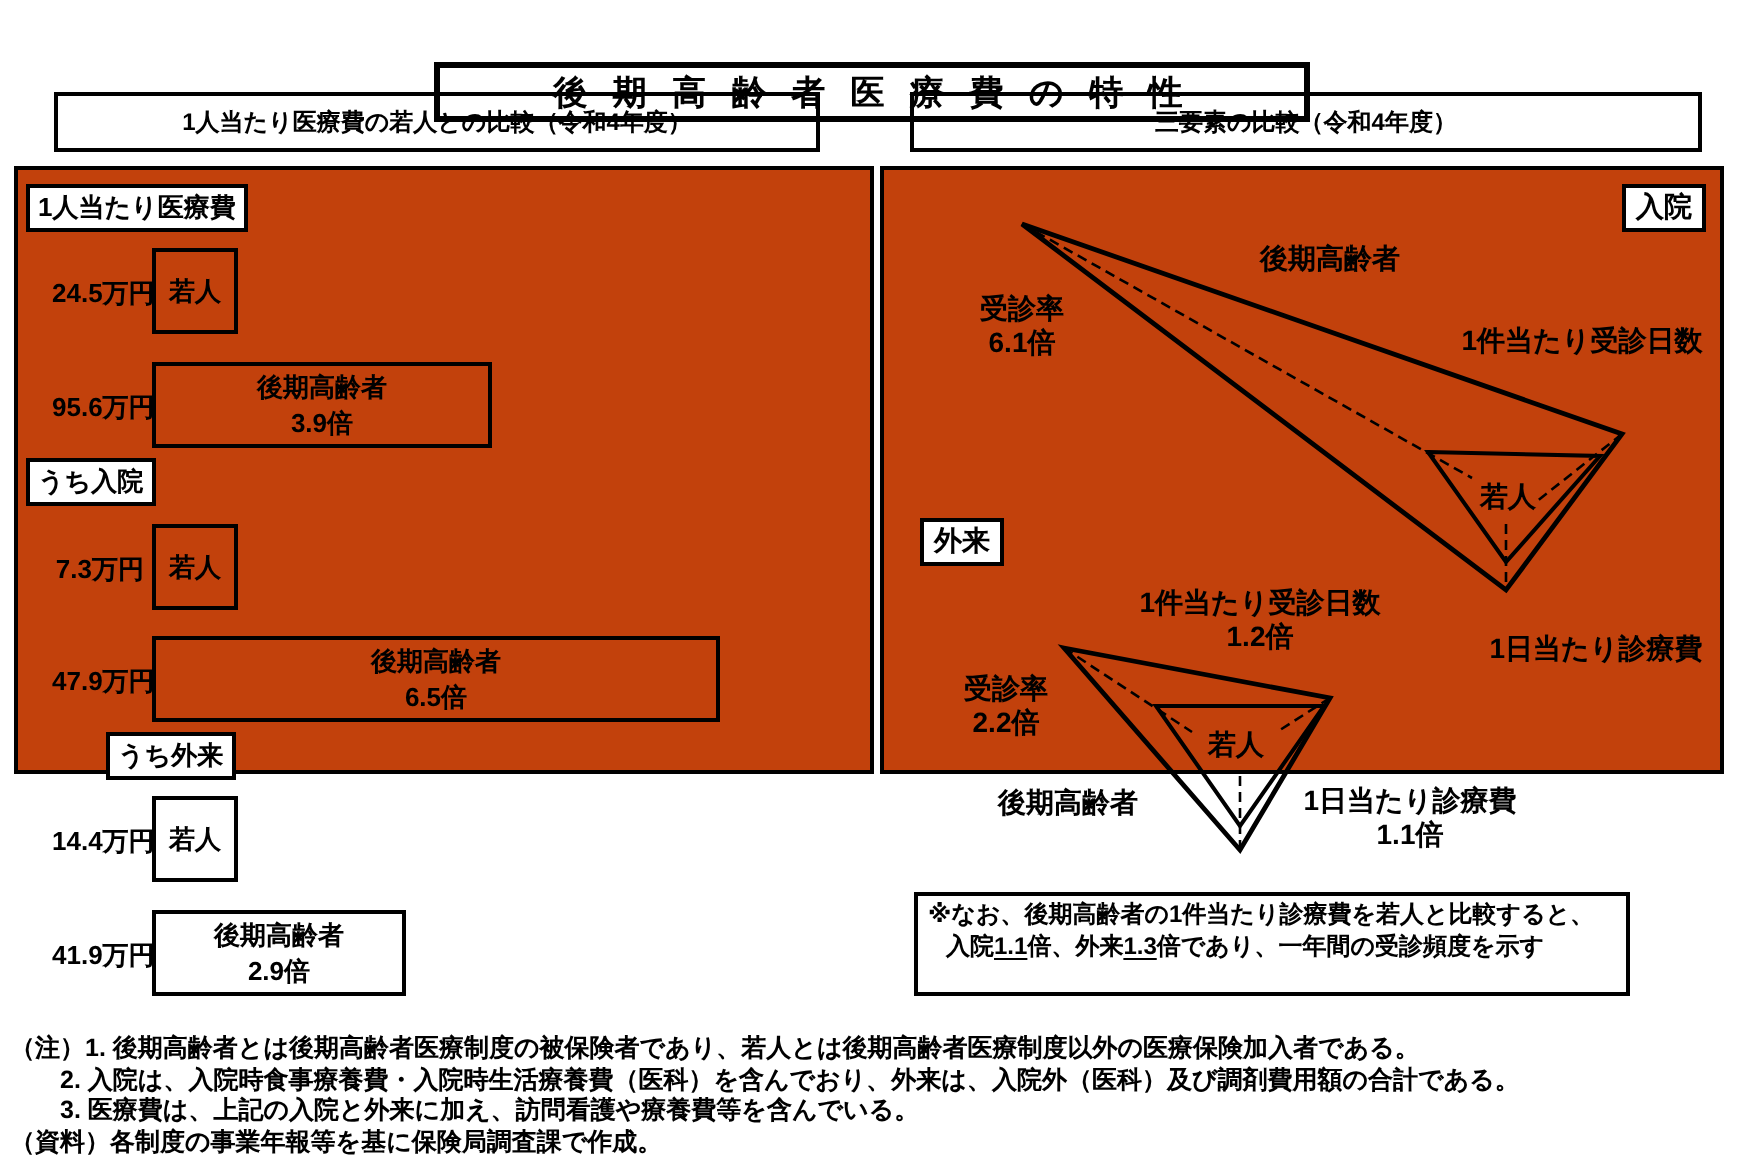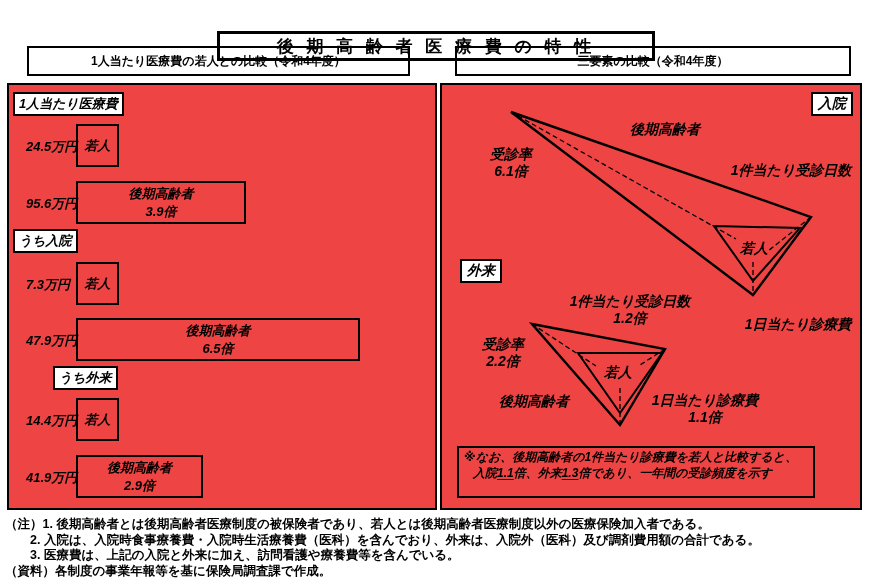--- a/index.html
+++ b/index.html
@@ -8,26 +8,26 @@
   .abs{position:absolute;box-sizing:border-box;}
   .ctr{display:flex;align-items:center;justify-content:center;text-align:center;}
   .b{font-weight:bold;margin-top:27px;}
   
   #title-box{left:217px;top:4px;width:438px;height:30px;border:3px solid #000;
              font-size:17px;letter-spacing:4px;}
   .hdr{border:2px solid #000;font-size:12px;font-weight:bold;height:30px;top:46px;}
   #hdr-left{left:27px;width:383px;}
   #hdr-right{left:455px;width:396px;}
   
-  .panel{border:2px solid #000;top:83px;height:427px;background:#ef4444;font-style:italic;}
+  .panel{border:2px solid #000;top:83px;height:304px;background:#c2410c;}
   #panel-left{left:7px;width:430px;}
   #panel-right{left:440px;width:422px;}
   
   .sec-label{border:2px solid #000;font-size:13px;font-weight:bold;padding:1px 4px;background:#fff;white-space:nowrap;}
-  .amount{width:62px;text-align:left;font-size:13px;font-weight:bold;white-space:nowrap;padding-left:16px;}
+  .amount{width:62px;text-align:right;font-size:13px;font-weight:bold;white-space:nowrap;padding-left:16px;}
   .ybox{left:67px;width:43px;height:43px;border:2px solid #000;font-size:13px;font-weight:bold;}
   .ebox{left:67px;height:43px;border:2px solid #000;font-size:13px;font-weight:bold;
         display:flex;flex-direction:column;align-items:center;justify-content:center;line-height:18px;}
   
   .tag{border:2px solid #000;font-size:14px;font-weight:bold;padding:1px 5px;background:#fff;white-space:nowrap;}
   .tlabel{font-size:14px;font-weight:bold;text-align:center;line-height:17px;}
   #note-box{left:15px;top:361px;width:358px;height:52px;border:2px solid #000;
             font-size:12px;font-weight:bold;line-height:15.5px;padding:2px 5px;white-space:nowrap;}
   #note-box .l2{margin-left:9px;}
   #note-box .l3{margin-left:4px;}

